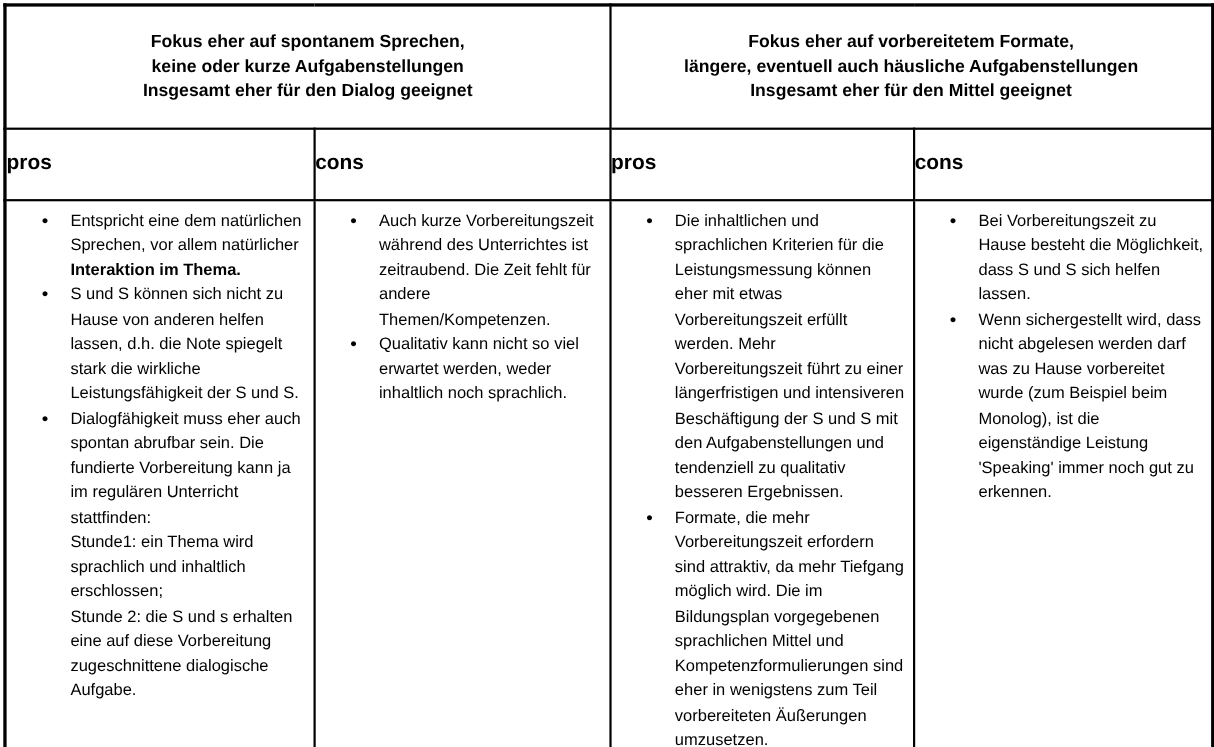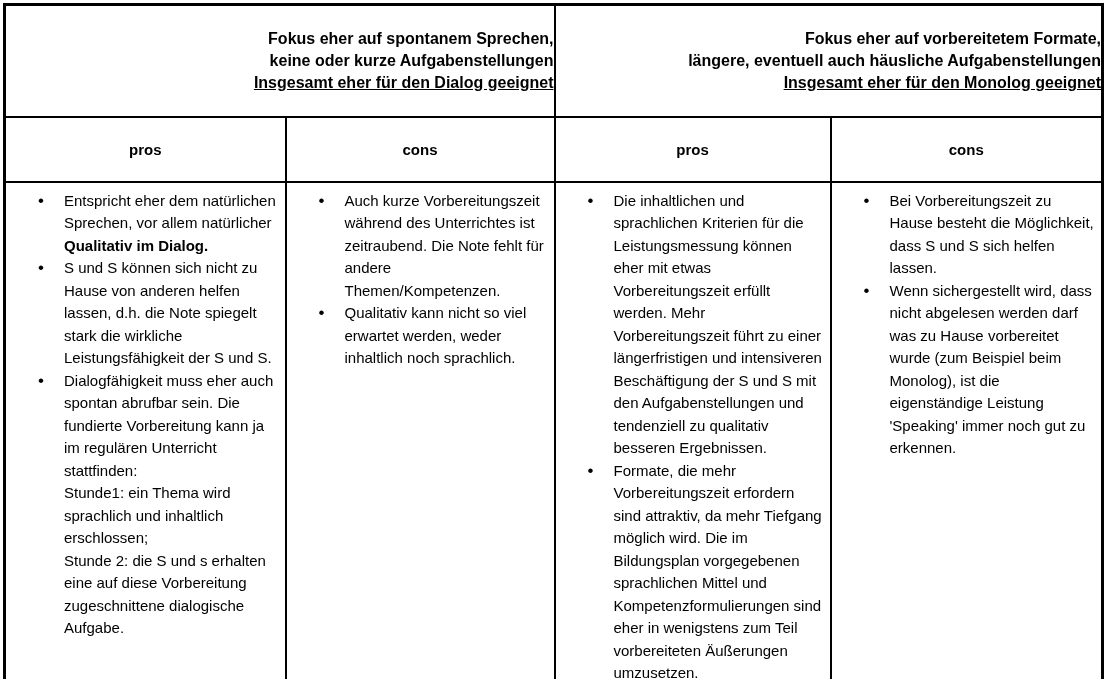--- a/index.html
+++ b/index.html
@@ -21,33 +21,33 @@
   }
   td {
     border: 2px solid #000000;
     vertical-align: top;
     padding: 0;
   }
   
   td.header-cell {
     height: 112px;
     vertical-align: middle;
-    text-align: right;
+    text-align: center;
     font-weight: bold;
     font-size: 16px;
     line-height: 22px;
   }
-  .header-underline { text-decoration: underline; }
+  .header-underline { }
   
   td.subheader-cell {
     height: 65px;
     vertical-align: middle;
-    text-align: center;
+    text-align: left;
     font-weight: bold;
-    font-size: 15px;
+    font-size: 19px;
   }
   
   td.body-cell {
     height: 487px;
     padding: 7px 4px 4px 0;
   }
   ul.bullet-list {
     margin: 0;
     padding: 0 2px 0 58px;
     list-style: none;
@@ -81,44 +81,44 @@
   <tbody>
       <tr>
     <td class="header-cell" colspan="2">
       <div>Fokus eher auf spontanem Sprechen,</div>
       <div>keine oder kurze Aufgabenstellungen</div>
       <div class="header-underline">Insgesamt eher für den Dialog geeignet</div>
     </td>
     <td class="header-cell" colspan="2">
       <div>Fokus eher auf vorbereitetem Formate,</div>
       <div>längere, eventuell auch häusliche Aufgabenstellungen</div>
-      <div class="header-underline">Insgesamt eher für den Monolog geeignet</div>
+      <div class="header-underline">Insgesamt eher für den Mittel geeignet</div>
     </td>
   </tr>
 
   <tr>
     <td class="subheader-cell">pros</td>
     <td class="subheader-cell">cons</td>
     <td class="subheader-cell">pros</td>
     <td class="subheader-cell">cons</td>
   </tr>
 
   <tr>
     <td class="body-cell">
       <ul class="bullet-list">
-        <li><span>Entspricht eher dem natürlichen Sprechen, vor allem natürlicher </span><span class="b">Qualitativ im Dialog.</span></li>
+        <li><span>Entspricht eine dem natürlichen Sprechen, vor allem natürlicher </span><span class="b">Interaktion im Thema.</span></li>
         <li><span>S und S können sich nicht zu Hause von anderen helfen lassen, d.h. die Note spiegelt stark die wirkliche Leistungsfähigkeit der S und S.</span></li>
         <li><span>Dialogfähigkeit muss eher auch spontan abrufbar sein. Die fundierte Vorbereitung kann ja im regulären Unterricht stattfinden:
 Stunde1: ein Thema wird sprachlich und inhaltlich erschlossen;
 Stunde 2: die S und s erhalten eine auf diese Vorbereitung zugeschnittene dialogische Aufgabe.</span></li>
       </ul>
     </td>
     <td class="body-cell">
       <ul class="bullet-list">
-        <li><span>Auch kurze Vorbereitungszeit während des Unterrichtes ist zeitraubend. Die Note fehlt für andere Themen/Kompetenzen.</span></li>
+        <li><span>Auch kurze Vorbereitungszeit während des Unterrichtes ist zeitraubend. Die Zeit fehlt für andere Themen/Kompetenzen.</span></li>
         <li><span>Qualitativ kann nicht so viel erwartet werden, weder inhaltlich noch sprachlich.</span></li>
       </ul>
     </td>
     <td class="body-cell">
       <ul class="bullet-list">
         <li><span>Die inhaltlichen und sprachlichen Kriterien für die Leistungsmessung können eher mit etwas Vorbereitungszeit erfüllt werden. Mehr Vorbereitungszeit führt zu einer längerfristigen und intensiveren  Beschäftigung der S und S mit den Aufgabenstellungen und tendenziell zu qualitativ besseren Ergebnissen.</span></li>
         <li><span>Formate, die mehr Vorbereitungszeit erfordern sind attraktiv, da mehr Tiefgang möglich wird. Die im Bildungsplan vorgegebenen sprachlichen Mittel und Kompetenzformulierungen sind eher in wenigstens zum Teil vorbereiteten Äußerungen umzusetzen.</span></li>
       </ul>
     </td>
     <td class="body-cell">

